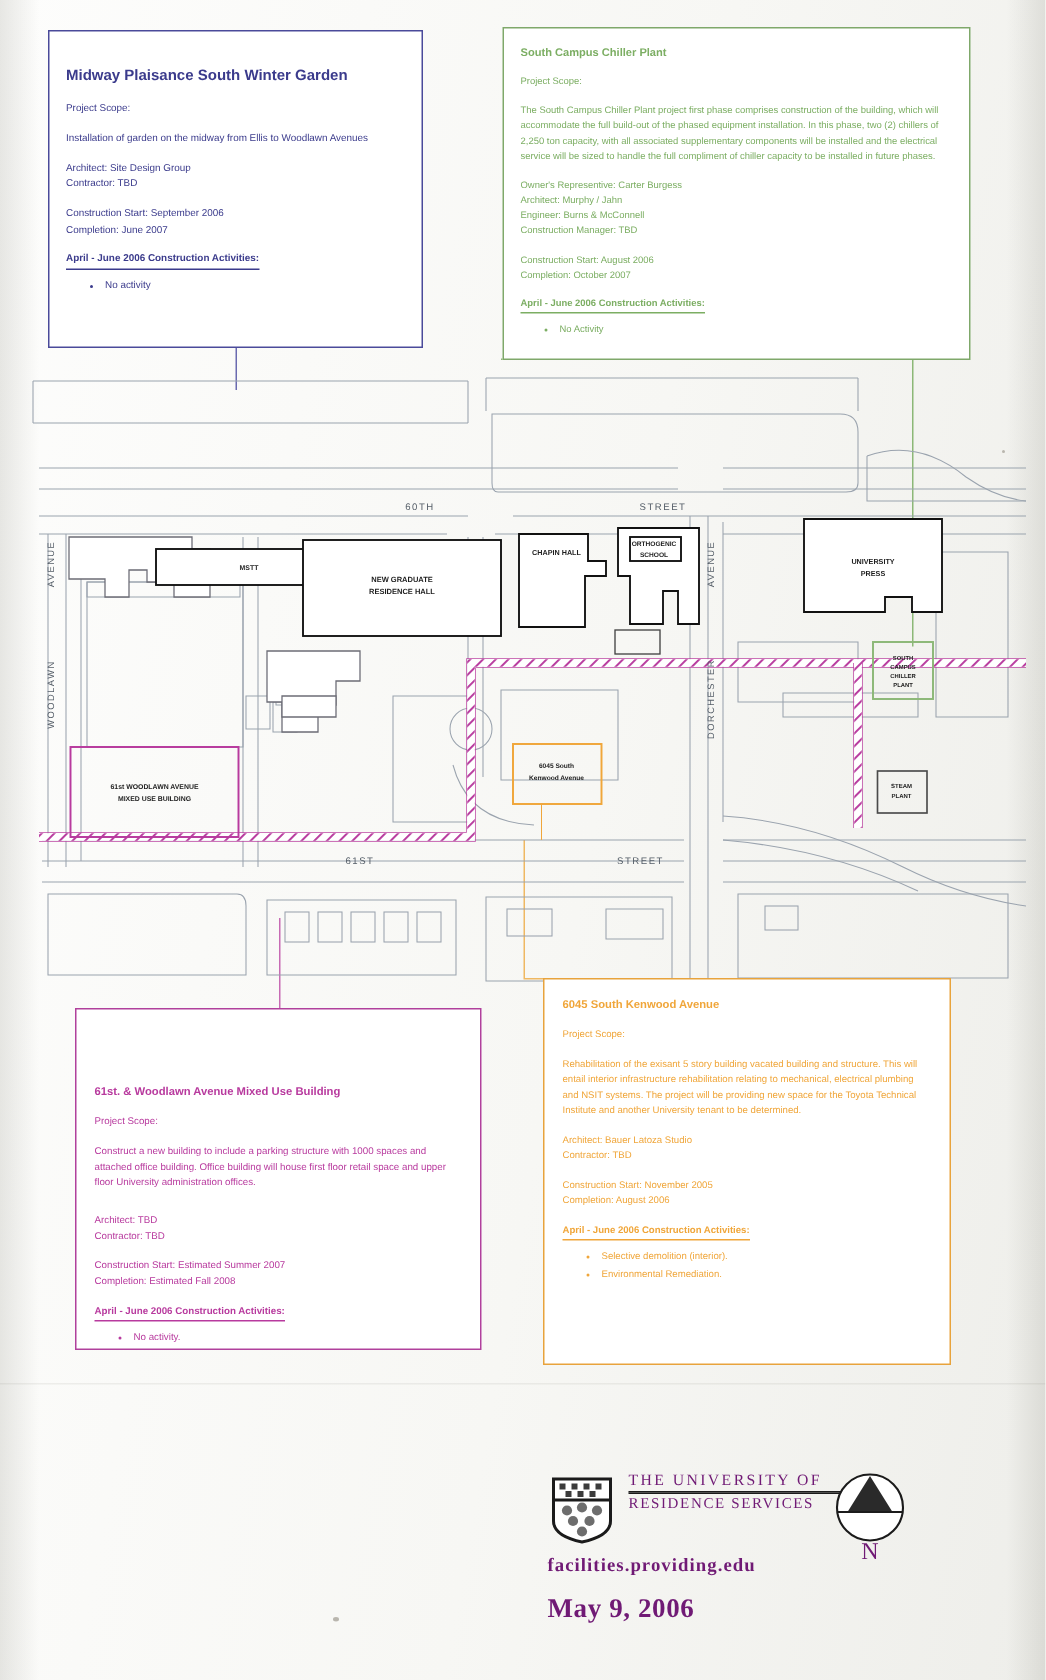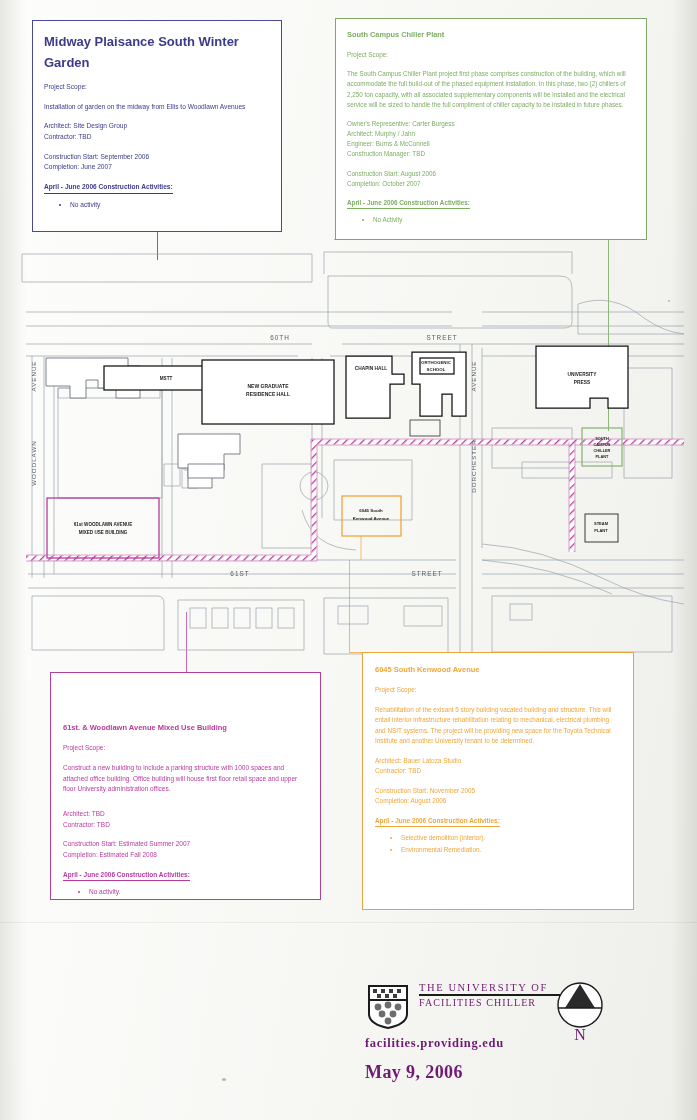--- a/index.html
+++ b/index.html
@@ -21,21 +21,21 @@
   .box{position:absolute;background:#fff;border:1px solid #888;box-sizing:border-box;}
   .box .ttl{font-weight:bold;}
   .box p{margin:0;}
   .box .sec{margin-top:9px;}
   .box .ul{display:inline-block;border-bottom:1px solid currentColor;font-weight:bold;}
   .box ul{margin:6px 0 0 0;padding-left:26px;}
   .box li{margin:1px 0;}
 
   #box-winter-garden{left:32px;top:20px;width:250px;height:212px;
     border-color:#4a4a9a;color:#3b3b8c;font-size:6.6px;line-height:1.62;padding:10px 11px;}
-  #box-winter-garden .ttl{font-size:13px;}
+  #box-winter-garden .ttl{font-size:10px;margin-top:12px;}
 
   #box-chiller{left:335px;top:18px;width:312px;height:222px;
     border-color:#7fa86a;color:#7cae63;font-size:6.3px;line-height:1.62;padding:10px 11px;}
   #box-chiller .ttl{font-size:7.4px;}
 
   #box-mixed-use{left:50px;top:672px;width:271px;height:228px;
     border-color:#b0409c;color:#b83a9e;font-size:6.5px;line-height:1.64;padding:10px 12px;}
   #box-mixed-use .ttl{font-size:7.5px;margin-top:39px;}
 
   #box-kenwood{left:362px;top:652px;width:272px;height:258px;
@@ -334,21 +334,21 @@
           <circle cx="21" cy="21" r="3.4"></circle>
         <circle cx="31" cy="23" r="3.4"></circle>
           <circle cx="15" cy="30" r="3.4"></circle>
         <circle cx="26" cy="30" r="3.4"></circle>
           <circle cx="21" cy="37" r="3.4"></circle>
       </g>
     </svg>
 
     <div id="wordmark">
       <div class="l1">THE UNIVERSITY OF</div>
-      <div class="l3">FACILITIES CHILLER</div>
+      <div class="l3">RESIDENCE SERVICES</div>
     </div>
 
     <div id="weburl">facilities.providing.edu</div>
     <div id="fdate">May 9, 2006</div>
 
     <div id="compass">
       <svg width="58" height="50" viewBox="0 0 58 50" xmlns="http://www.w3.org/2000/svg">
         <circle cx="29" cy="25" r="22" fill="#ffffff" stroke="#1b1b1b" stroke-width="1.4"></circle>
         <path d="M29 4 L44 28 H14 Z" fill="#2a2a2a"></path>
         <line x1="7" y1="28" x2="51" y2="28" stroke="#1b1b1b" stroke-width="1.4"></line>

